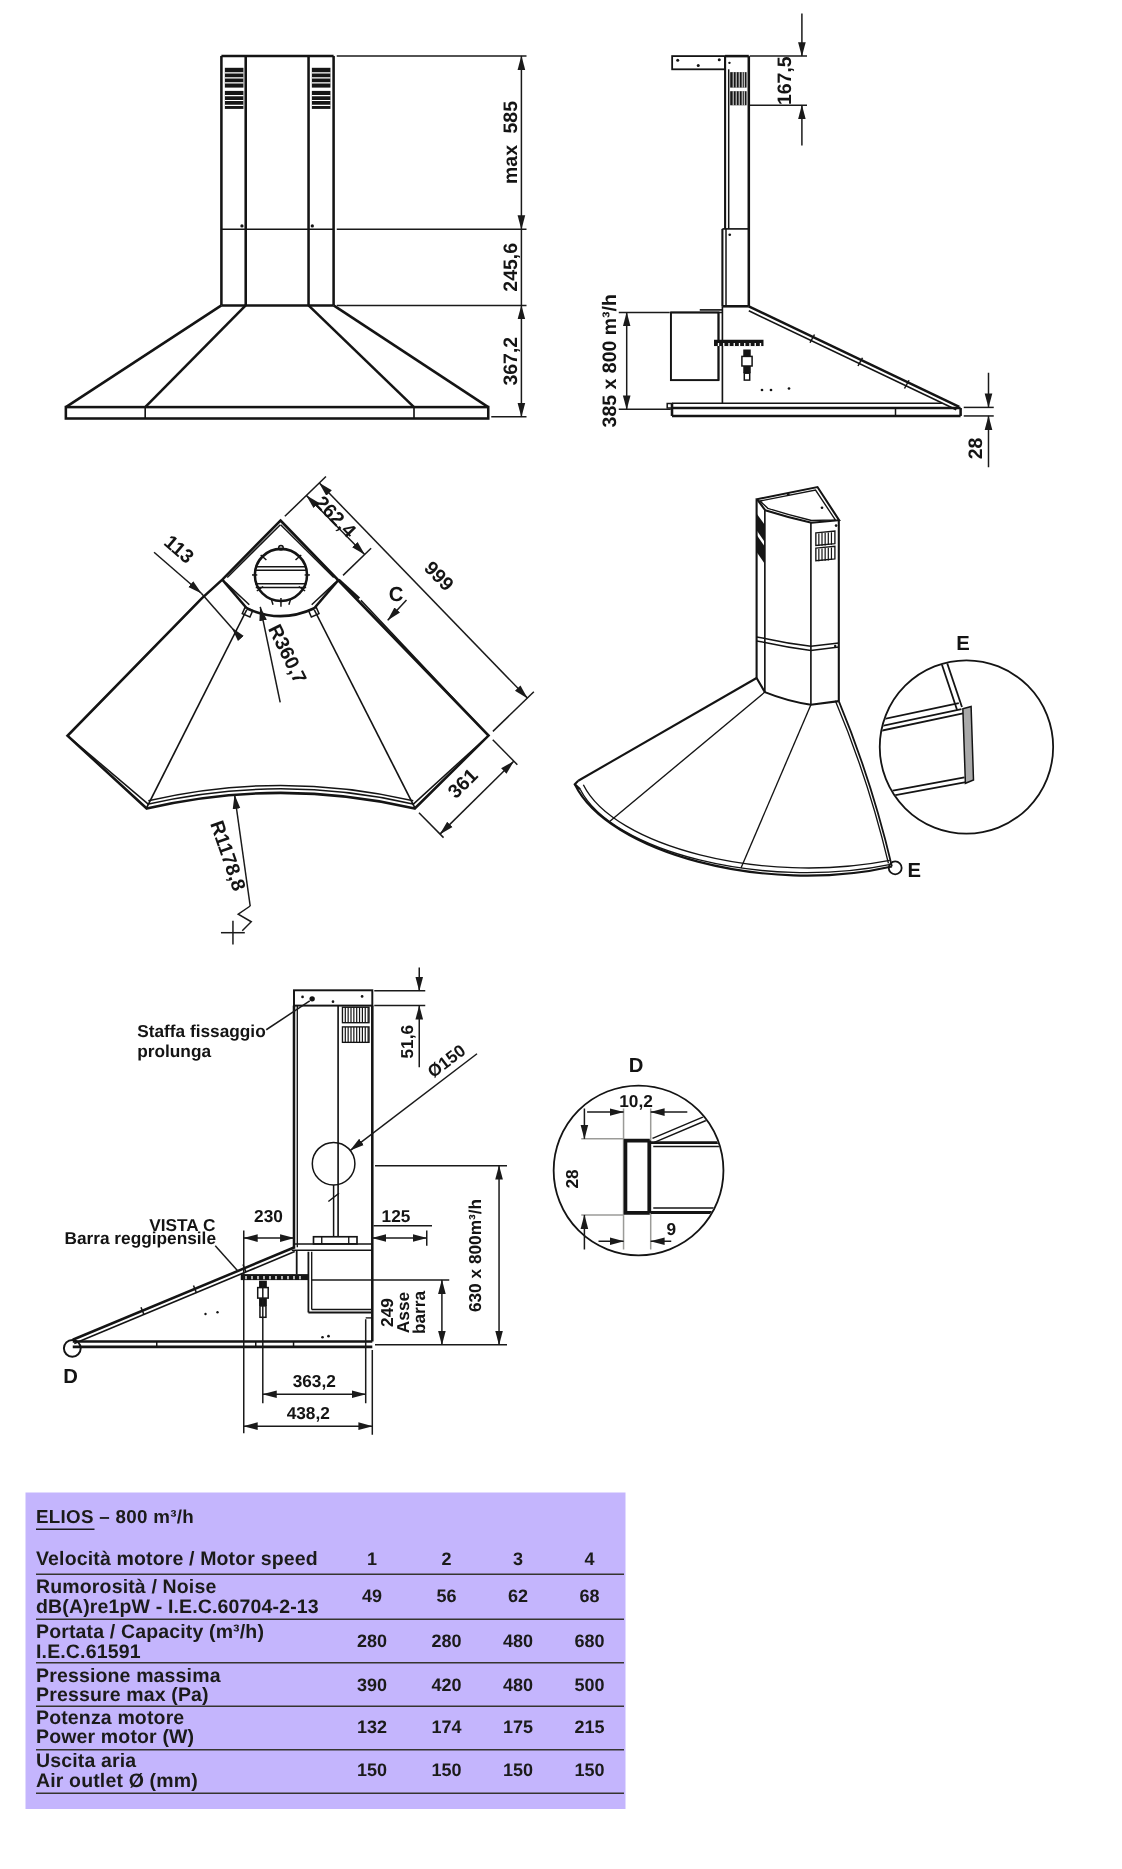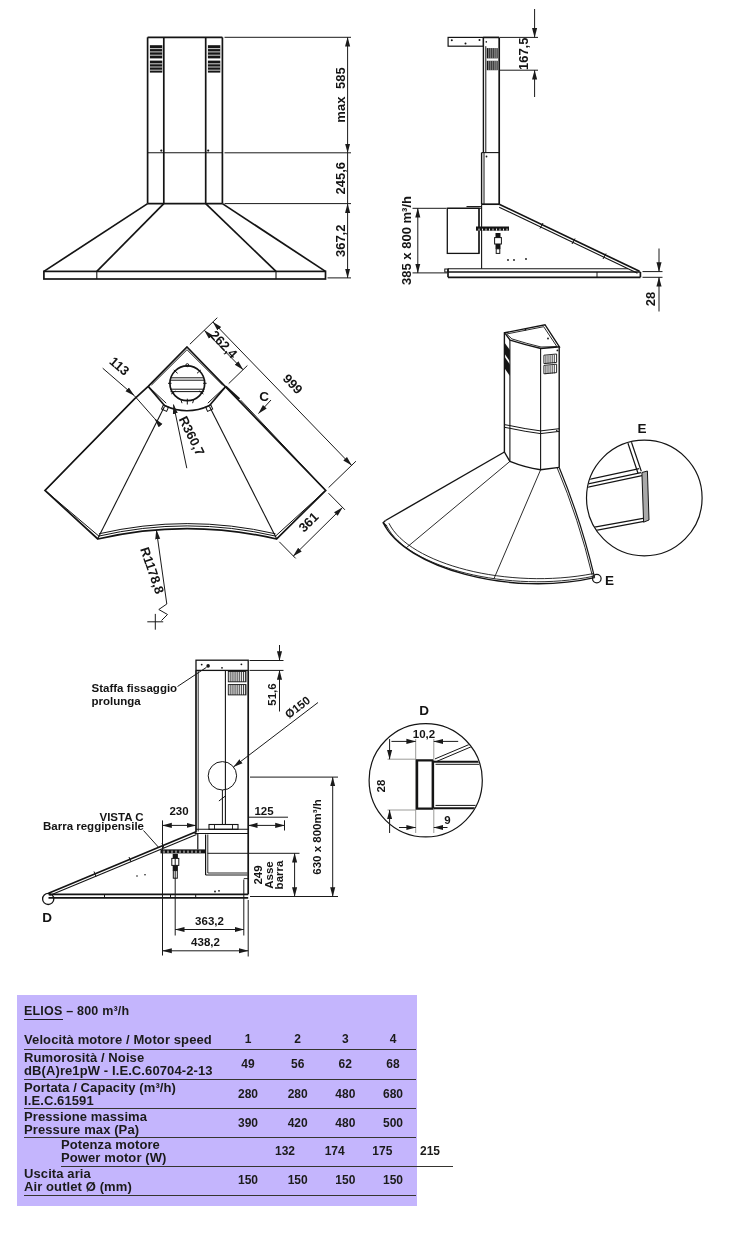--- a/index.html
+++ b/index.html
@@ -504,21 +504,21 @@
     <div class="lbl">
           <div>Pressione massima</div>
           <div>Pressure max (Pa)</div>
         </div>
     <div class="val v1">390</div>
     <div class="val v2">420</div>
     <div class="val v3">480</div>
     <div class="val v4">500</div>
   </div>
 
-  <div class="trow" style="top:142px;height:28.5px;margin-left:37px;">
+  <div class="trow" style="top:142px;height:28.5px;">
     <div class="lbl">
           <div>Potenza motore</div>
           <div>Power motor (W)</div>
         </div>
     <div class="val v1">132</div>
     <div class="val v2">174</div>
     <div class="val v3">175</div>
     <div class="val v4">215</div>
   </div>
 

